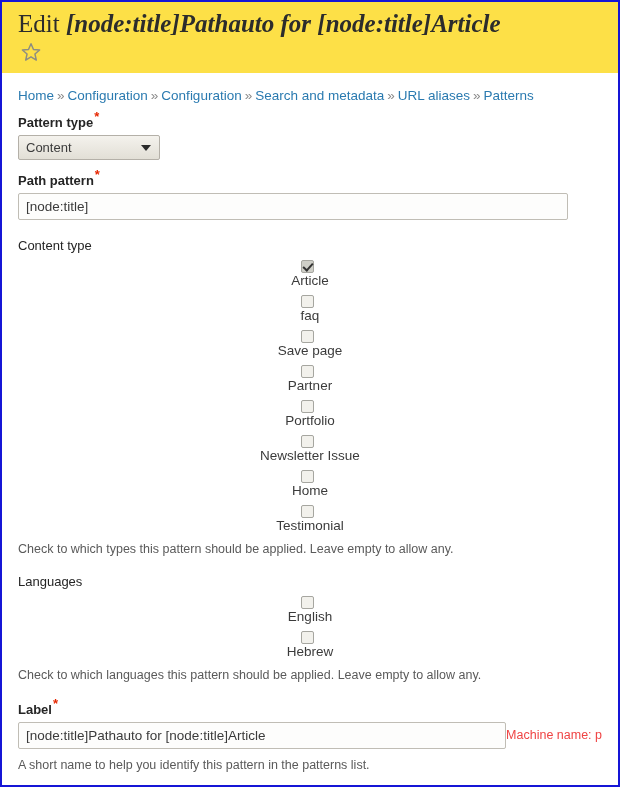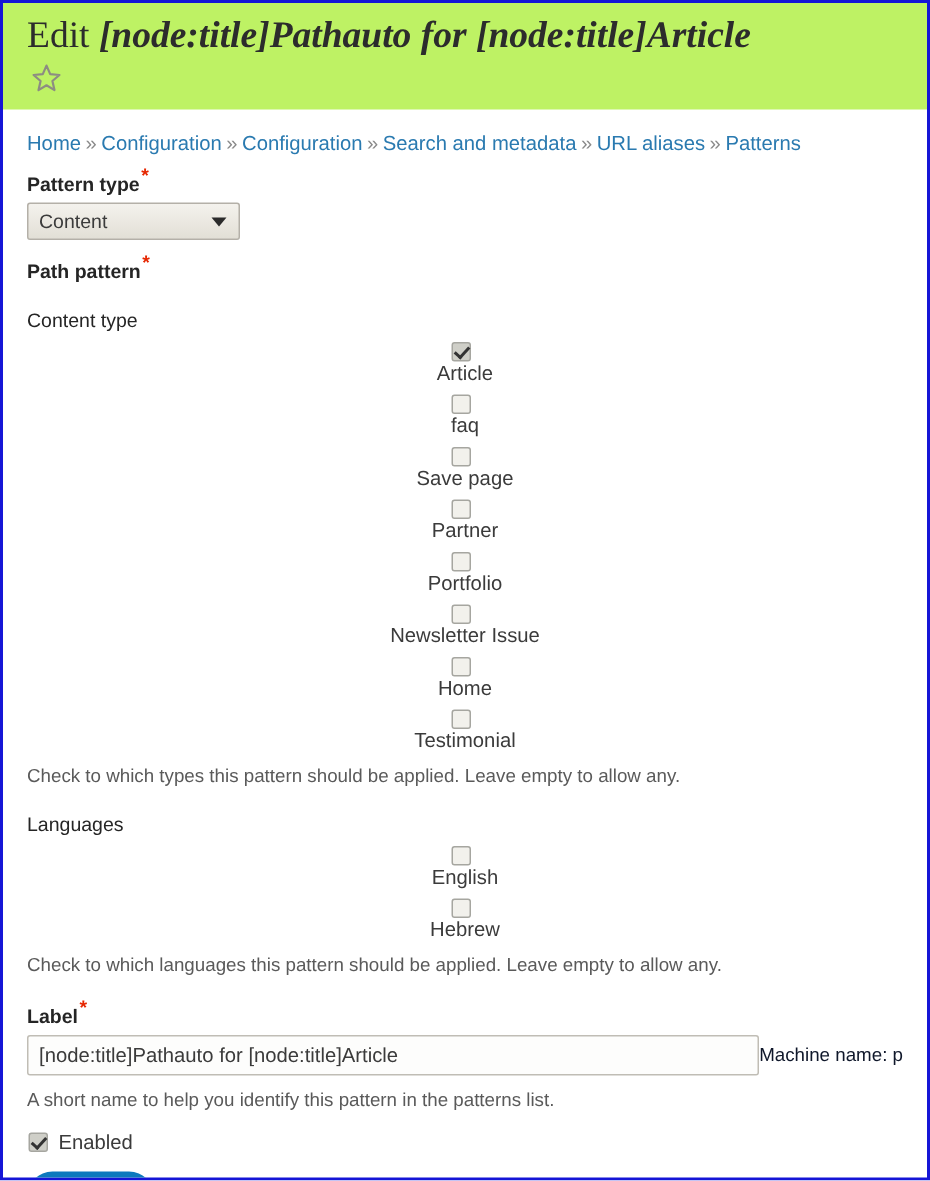--- a/index.html
+++ b/index.html
@@ -20,21 +20,21 @@
     box-sizing: border-box;
     width: 620px;
     height: 787px;
     border: 2px solid #1515d6;
     background: #ffffff;
     overflow: hidden;
   }
 
   
   .header-band {
-    background: #bef264;
+    background: #fde047;
     padding: 8px 16px 6px 16px;
   }
   .page-title {
     font-family: "Liberation Serif", serif;
     font-size: 25px;
     line-height: 1.15;
     color: #2c2c2c;
     font-weight: normal;
     margin: 0;
     white-space: nowrap;
@@ -188,21 +188,21 @@
   }
 
   
   .label-row {
     display: flex;
     align-items: center;
     white-space: nowrap;
   }
   .machine-name {
     font-size: 12.5px;
-    color: #0f172a;
+    color: #ef4444;
   }
 
   
   .enabled-row {
     display: flex;
     align-items: center;
     margin: 14px 0 12px 0;
   }
   .actions {
     display: flex;
@@ -261,20 +261,21 @@
           <option>Content</option>
         </select>
         <span class="select-arrow"></span>
       </span>
     </div>
 
     <div class="form-item">
       <label class="field-label">
         <span>Path pattern</span><span class="req">*</span>
       </label>
+      <input class="text-input" type="text" value="[node:title]" style="">
     </div>
 
     <div>
       <div class="group-title">Content type</div>
 
       <div class="checkbox-row">
         <input class="cb" type="checkbox" checked="" style="">
         <span class="cb-label">Article</span>
       </div>
       <div class="checkbox-row">

